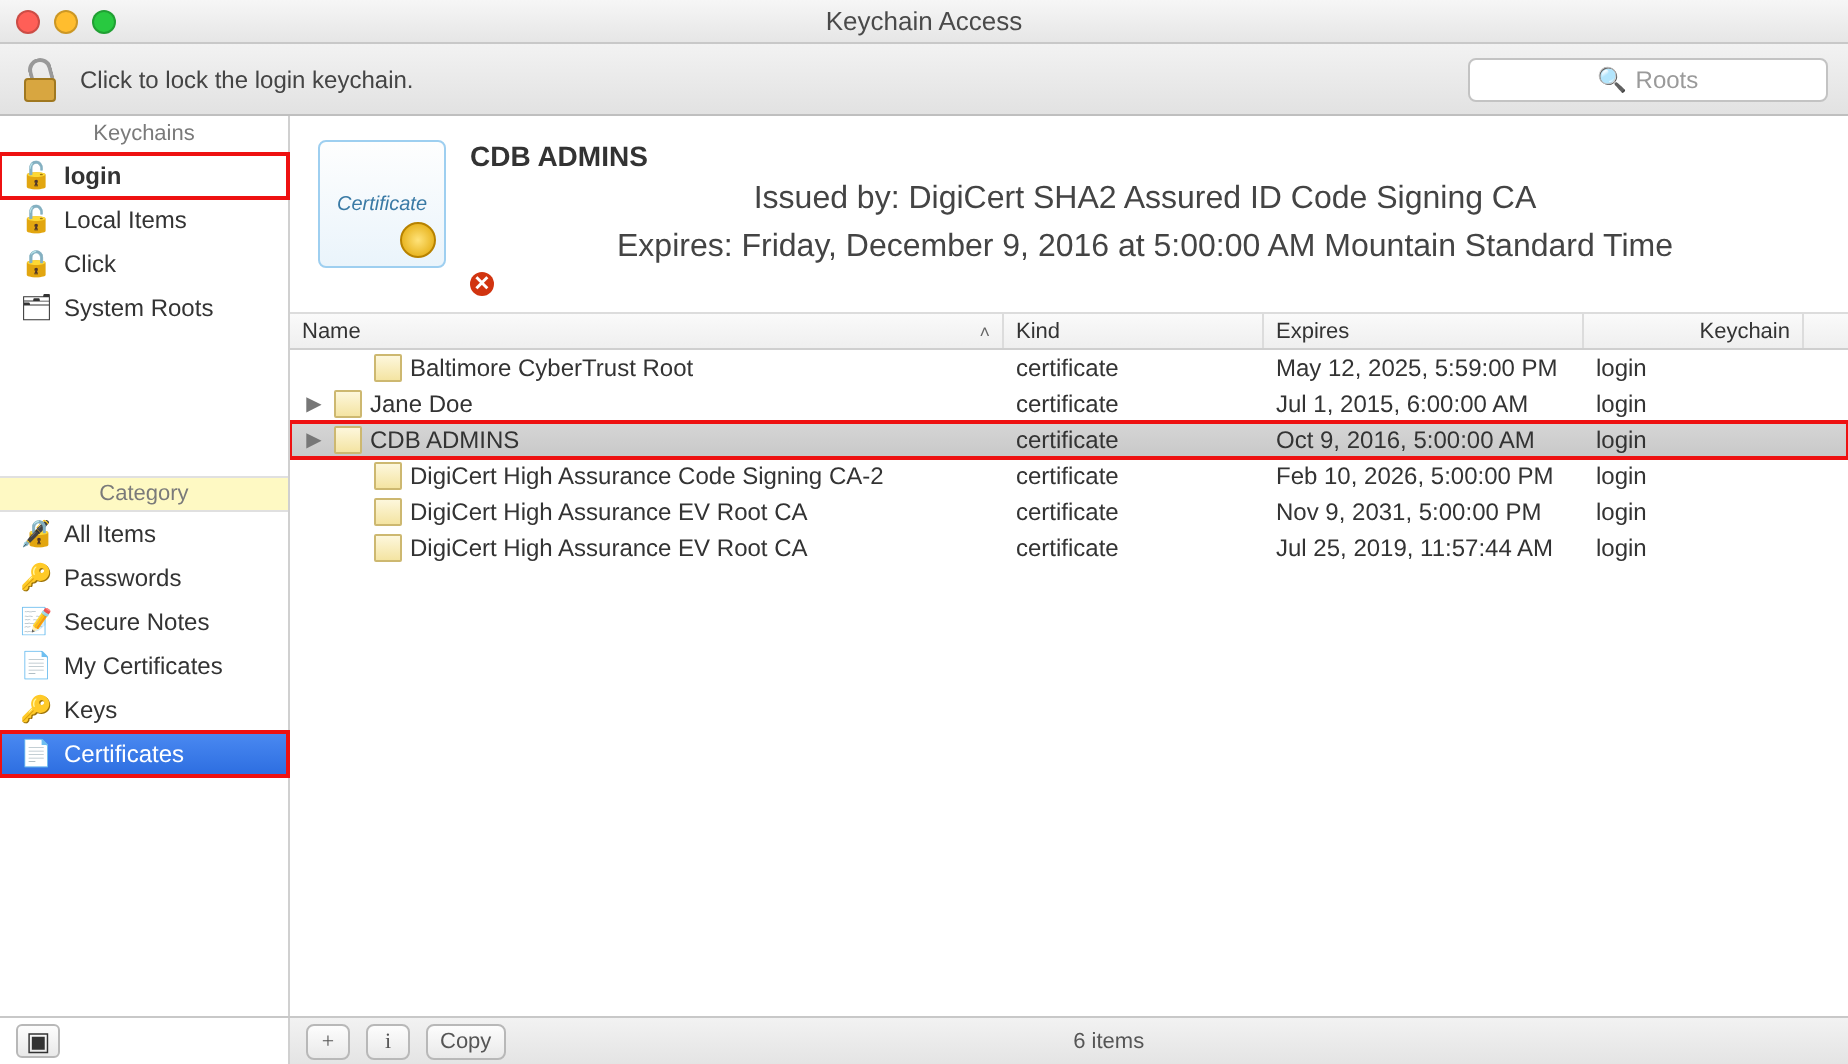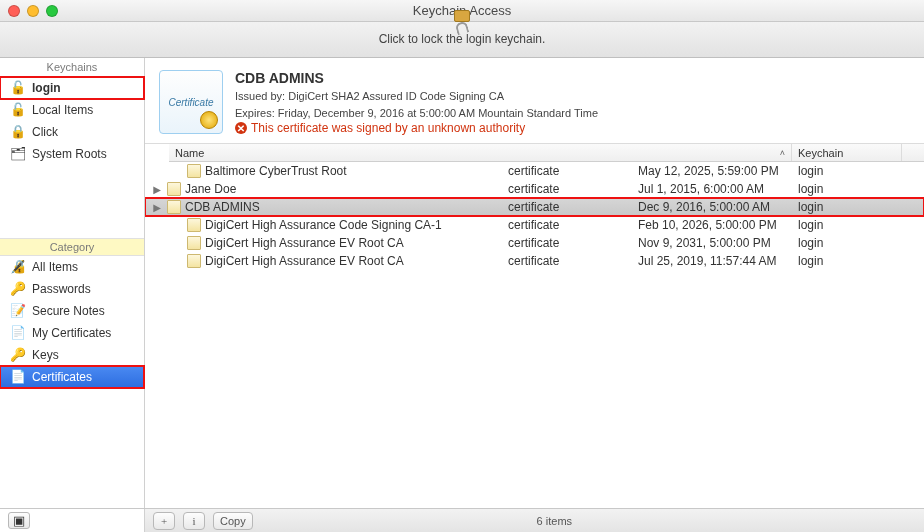--- a/index.html
+++ b/index.html
@@ -39,21 +39,20 @@
     font-size: 13px; color:#4a4a4a;
   }
   
   .toolbar {
     height: 36px;
     background: linear-gradient(#f2f2f2,#e2e2e2);
     border-bottom: 1px solid #bfbfbf;
     display: flex; align-items:center;
     padding: 0 10px;
     gap: 10px;
-    flex-direction: column;
   }
   .lock-icon {
     width: 20px; height: 22px; position:relative;
     display:inline-block;
   }
   .lock-icon .body {
     position:absolute; bottom:0; left:2px; width:16px; height:12px;
     background:#d8a640; border:1px solid #a07820; border-radius:2px;
   }
   .lock-icon .shackle {
@@ -141,39 +140,38 @@
     font-size:10px; color:#3a7aa5; font-style:italic;
   }
   .cert-badge .seal {
     width:18px;height:18px;border-radius:50%;
     background:radial-gradient(#ffe37a,#e0a400);
     position:absolute; bottom:4px; right:4px;
     border:1px solid #b78200;
   }
   .cert-info { flex:1; }
   .cert-title { font-weight:700; font-size:14px; margin-bottom:2px;}
-  .cert-line { font-size:11px; color:#444; line-height:1.5;}
+  .cert-line { font-size:16px; color:#444; line-height:1.5;text-align:center;}
   .cert-warn { color:#d13410; font-size:12px; display:flex; align-items:center; gap:4px;}
   .warn-icon { width:12px;height:12px;border-radius:50%;background:#d13410;color:#fff;display:inline-flex;align-items:center;justify-content:center;font-size:10px;font-weight:700;}
   
   .table-head {
     display:flex;
     font-size:11px;
     color:#333;
     background:linear-gradient(#fafafa,#efefef);
     border-bottom:1px solid #cfcfcf;
     height:18px;
     align-items:center;
-    margin-left:24px;
   }
   .th { padding:0 6px; border-right:1px solid #dcdcdc; height:100%; display:flex; align-items:center; gap:4px;}
   .col-name { flex:1; }
   .col-kind { width:130px; }
   .col-exp { width:160px; }
-  .col-kc { width:110px; }
+  .col-kc { width:110px;justify-content:flex-end; }
   .col-pad { width: 22px; border-right:none;}
   .sort-caret { font-size:9px; color:#666;}
   
   .table-body { flex:1; overflow:auto; font-size:12px;}
   .row {
     display:flex; align-items:center;
     height:18px;
     padding-left:0;
   }
   .row > .cell { padding:0 6px; }
@@ -232,21 +230,21 @@
 
 <div class="toolbar">
   <span class="lock-icon">
     <span class="shackle"></span>
       <span class="body"></span>
   </span>
   <span class="lock-text">Click to lock the login keychain.</span>
   <span class="spacer"></span>
   <div class="search">
     <span>🔍</span>
-    <span>Signing</span>
+    <span>Roots</span>
   </div>
 </div>
 
 <div class="split">
 
   <div class="sidebar">
     <div class="side-header">Keychains</div>
 
     <div class="side-item bold highlight-red">
       <span class="side-icon ic">🔓</span>
@@ -307,31 +305,36 @@
         <div class="cert-line">
           <span>Issued by:</span>
           <span>DigiCert SHA2 Assured ID Code Signing CA</span>
         </div>
         <div class="cert-line">
           <span>Expires:</span>
           <span>Friday, December 9, 2016 at 5:00:00 AM Mountain Standard Time</span>
         </div>
         <div class="cert-warn">
           <span class="warn-icon">✕</span>
-          <span>This certificate was signed by an unknown authority</span>
         </div>
       </div>
     </div>
 
     <div class="table-head">
       <div class="th col-name">
         <span>Name</span>
         <span style="flex:1"></span>
         <span class="sort-caret">˄</span>
       </div>
+      <div class="th col-kind">
+          <span>Kind</span>
+        </div>
+      <div class="th col-exp">
+          <span>Expires</span>
+        </div>
       <div class="th col-kc">
           <span>Keychain</span>
         </div>
       <div class="th col-pad"></div>
     </div>
 
     <div class="table-body" id="table-body">
 
     <div class="row">
           <div class="cell col-name">
@@ -356,30 +359,30 @@
           <div class="cell col-kc">login</div>
           <div class="cell col-pad"></div>
         </div>
         <div class="row selected highlight-red">
           <div class="cell col-name">
             <span class="disclosure">▶</span>
             <span class="cert-leaf-icon"></span>
             <span>CDB ADMINS</span>
           </div>
           <div class="cell col-kind">certificate</div>
-          <div class="cell col-exp">Dec 9, 2016, 5:00:00 AM</div>
+          <div class="cell col-exp">Oct 9, 2016, 5:00:00 AM</div>
           <div class="cell col-kc">login</div>
           <div class="cell col-pad"></div>
         </div>
         <div class="row">
           <div class="cell col-name">
             <span class="disclosure"></span>
             <span class="indent"></span>
             <span class="cert-leaf-icon"></span>
-            <span>DigiCert High Assurance Code Signing CA-1</span>
+            <span>DigiCert High Assurance Code Signing CA-2</span>
           </div>
           <div class="cell col-kind">certificate</div>
           <div class="cell col-exp">Feb 10, 2026, 5:00:00 PM</div>
           <div class="cell col-kc">login</div>
           <div class="cell col-pad"></div>
         </div>
         <div class="row">
           <div class="cell col-name">
             <span class="disclosure"></span>
             <span class="indent"></span>

